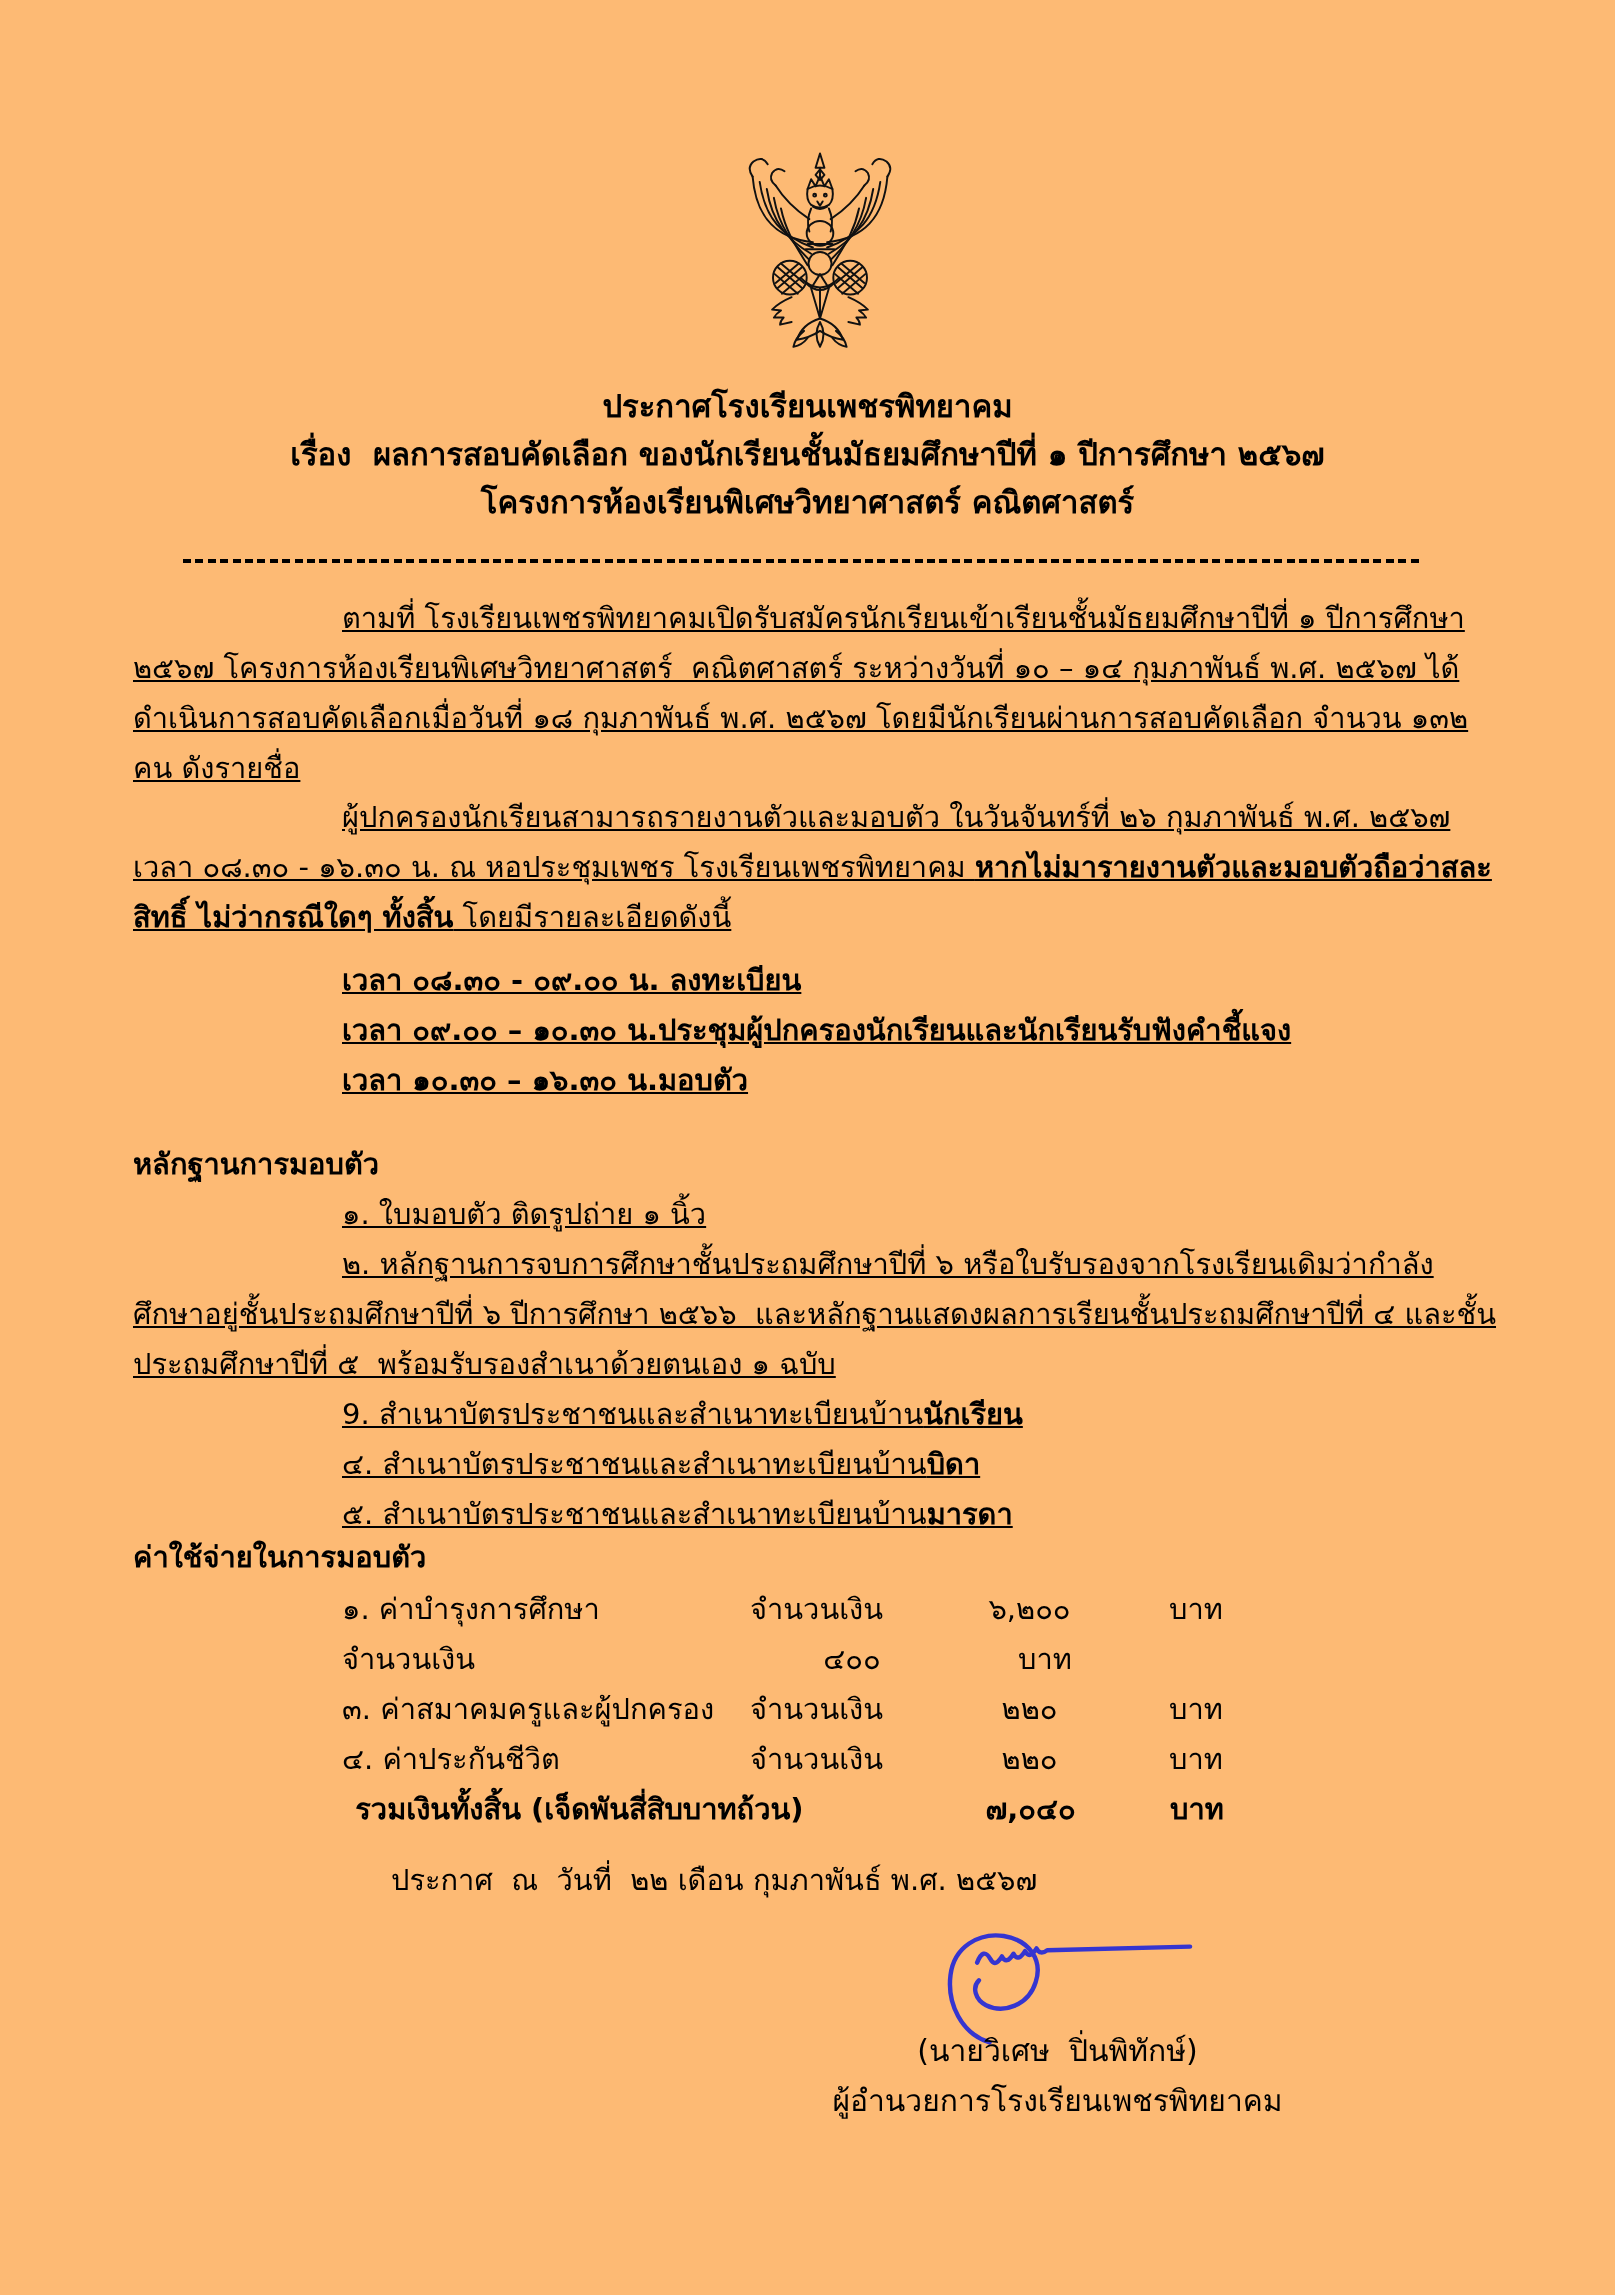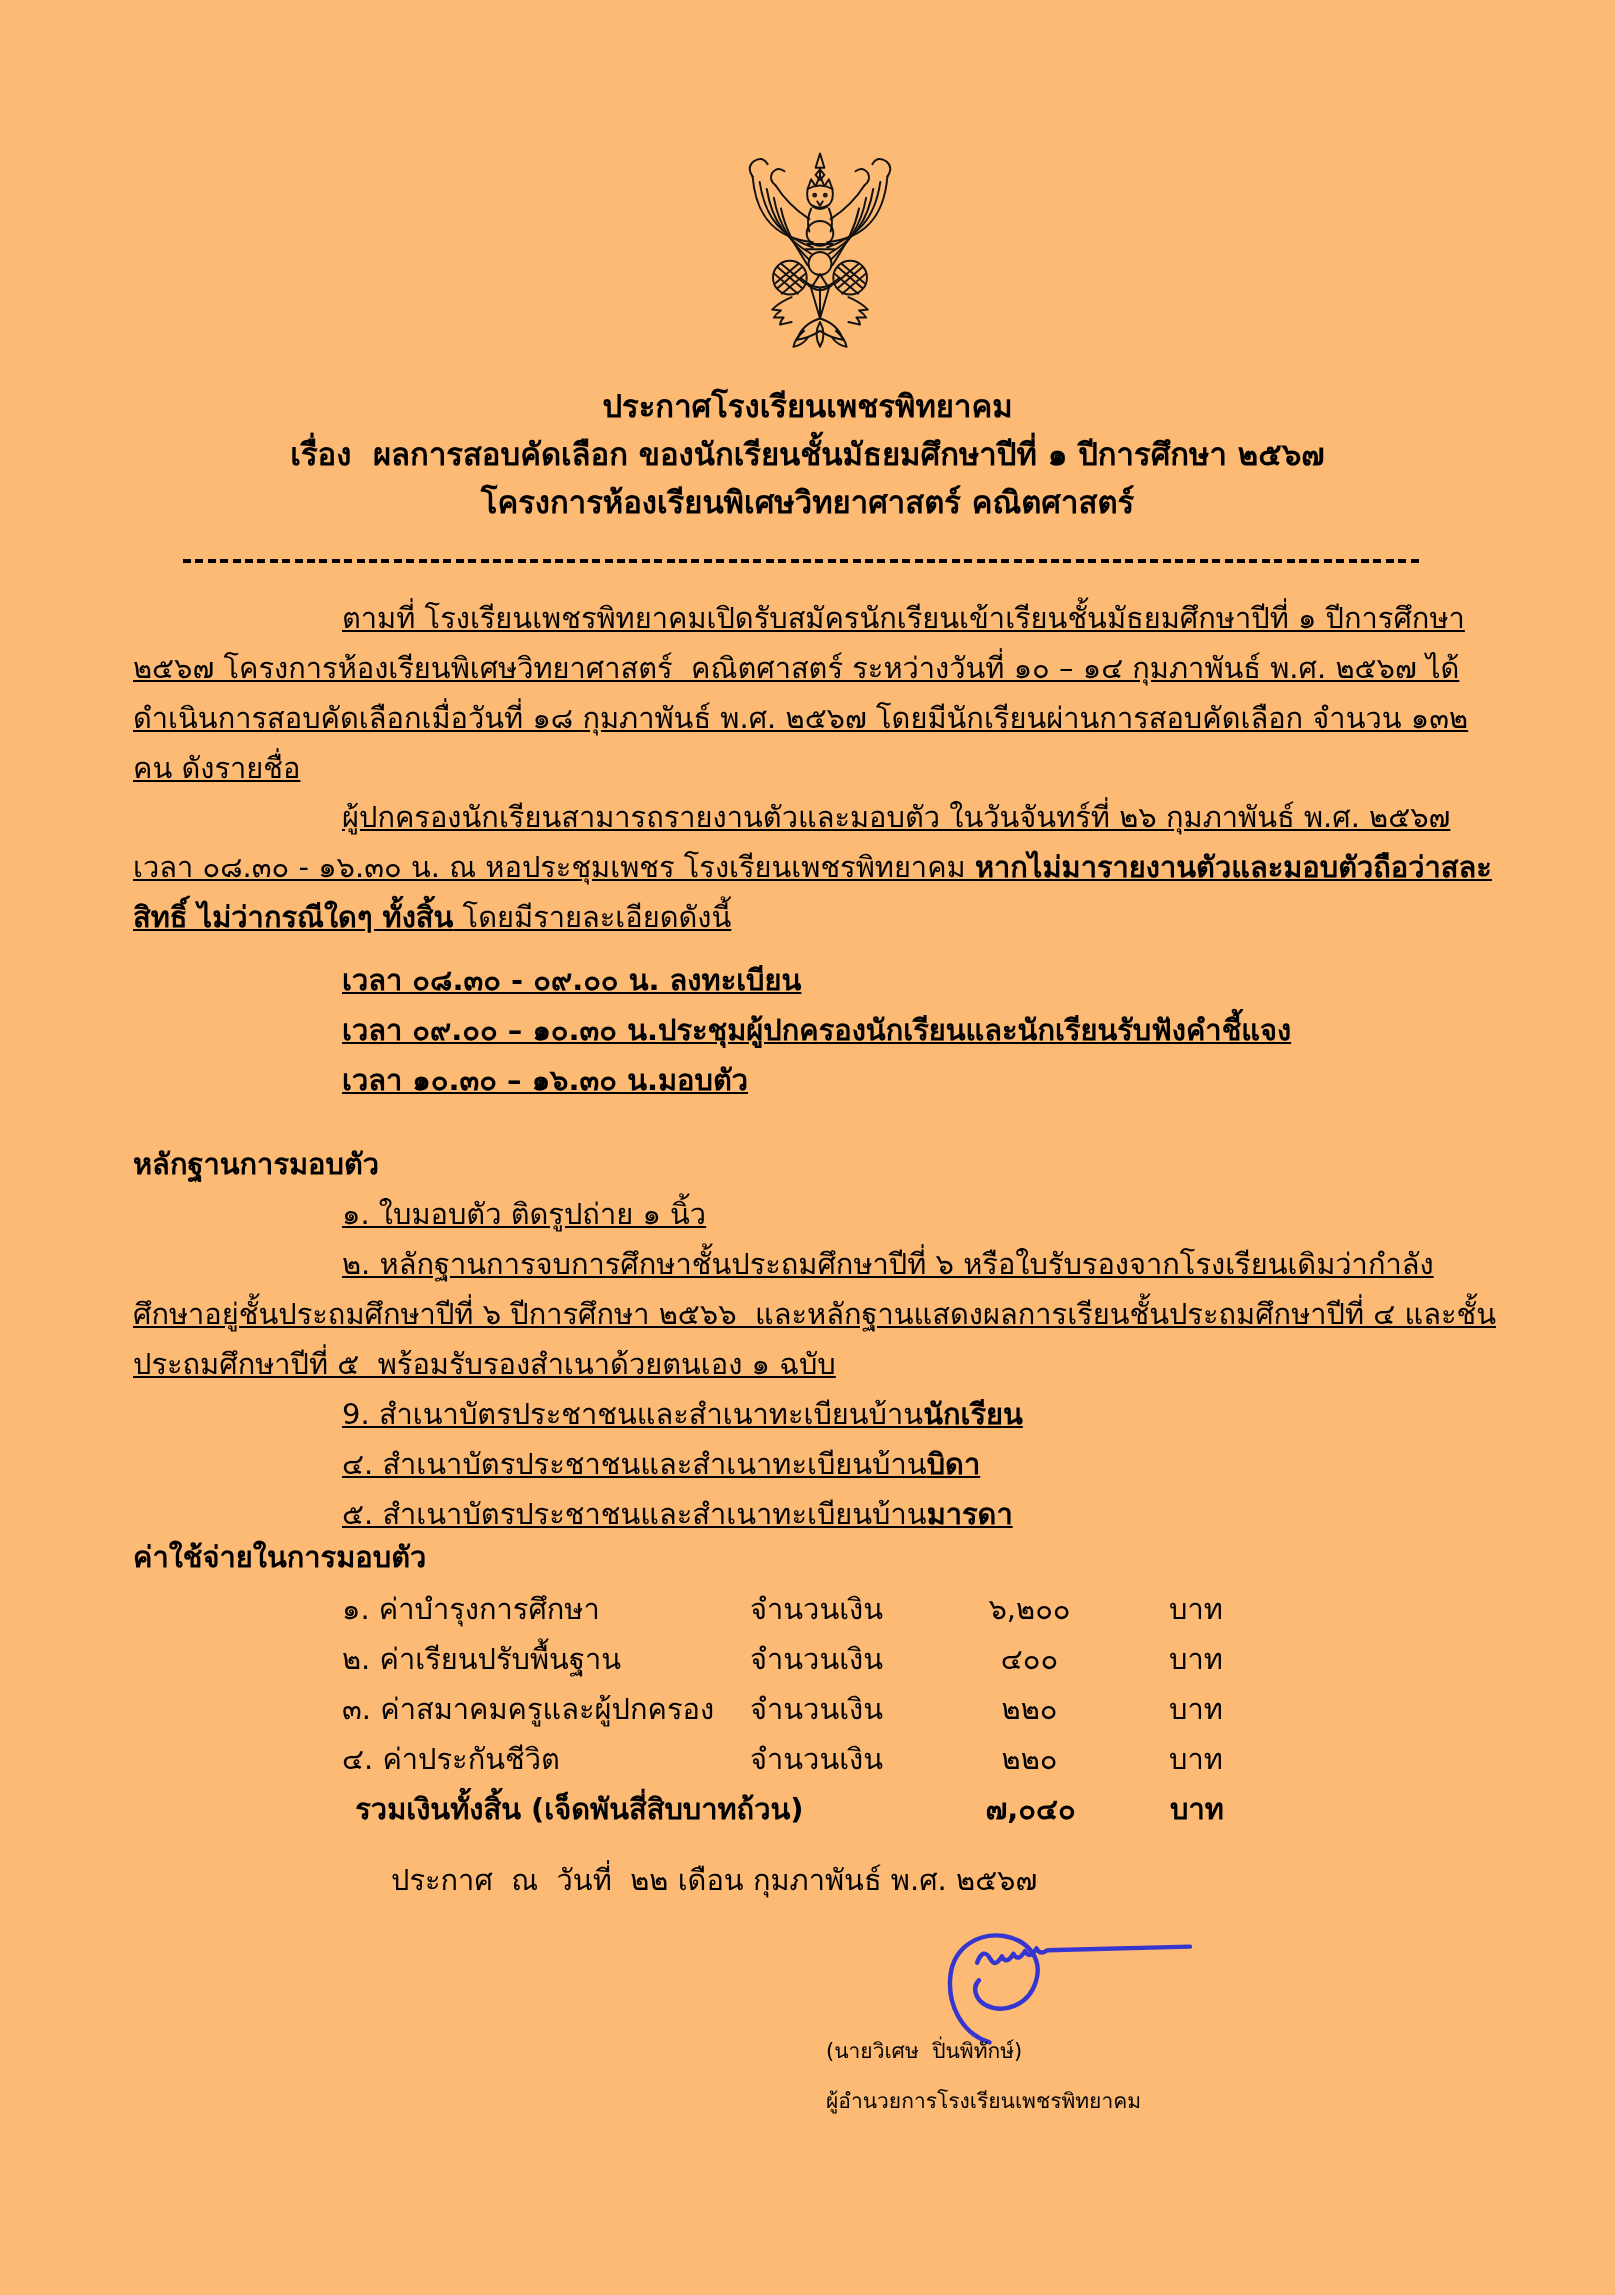--- a/index.html
+++ b/index.html
@@ -30,22 +30,22 @@
   .sched-line { margin-left:209px; font-weight:bold; }
   .fee-table { margin-left:209px; }
   .fee-row { display:grid; grid-template-columns:408px 204px 151px 204px; }
   .fee-amount { text-align:center; }
   .fee-unit { padding-left:64px; }
   .fee-total { display:grid; grid-template-columns:613px 151px 204px; font-weight:bold; }
   .fee-total .fee-label { padding-left:13.3px; }
   .announce { position:absolute; left:391px; top:1855px; font-size:29px; line-height:50px; }
   .signature-svg { position:absolute; left:931px; top:1927px; width:275px; height:120px; }
   .signer-block {
-    position:absolute; left:826px; top:2026px; width:497px;
-    text-align:left; font-size:21px; line-height:50px;
+    position:absolute; left:809px; top:2026px; width:497px;
+    text-align:center; font-size:30px; line-height:50px;
   }
 </style>
 </head>
 <body>
 
 <div class="page">
 
   <svg class="emblem" viewBox="0 0 212 242">
     <g fill="none" stroke="#111111" stroke-width="2.2" stroke-linecap="round" stroke-linejoin="round">
       <path d="M106,6 l5,16 h-10 z"></path>
@@ -132,21 +132,20 @@
 
   <div class="block" style="top:1584px;">
     <div class="fee-table">
       <div class="fee-row">
         <span><span>๑.</span> <span>ค่าบำรุงการศึกษา</span></span>
         <span>จำนวนเงิน</span>
         <span class="fee-amount">๖,๒๐๐</span>
         <span class="fee-unit">บาท</span>
       </div>
       <div class="fee-row">
-        <span><span>๒.</span> <span>ค่าเรียนปรับพื้นฐาน</span></span>
         <span>จำนวนเงิน</span>
         <span class="fee-amount">๔๐๐</span>
         <span class="fee-unit">บาท</span>
       </div>
       <div class="fee-row">
         <span><span>๓.</span> <span>ค่าสมาคมครูและผู้ปกครอง</span></span>
         <span>จำนวนเงิน</span>
         <span class="fee-amount">๒๒๐</span>
         <span class="fee-unit">บาท</span>
       </div>

